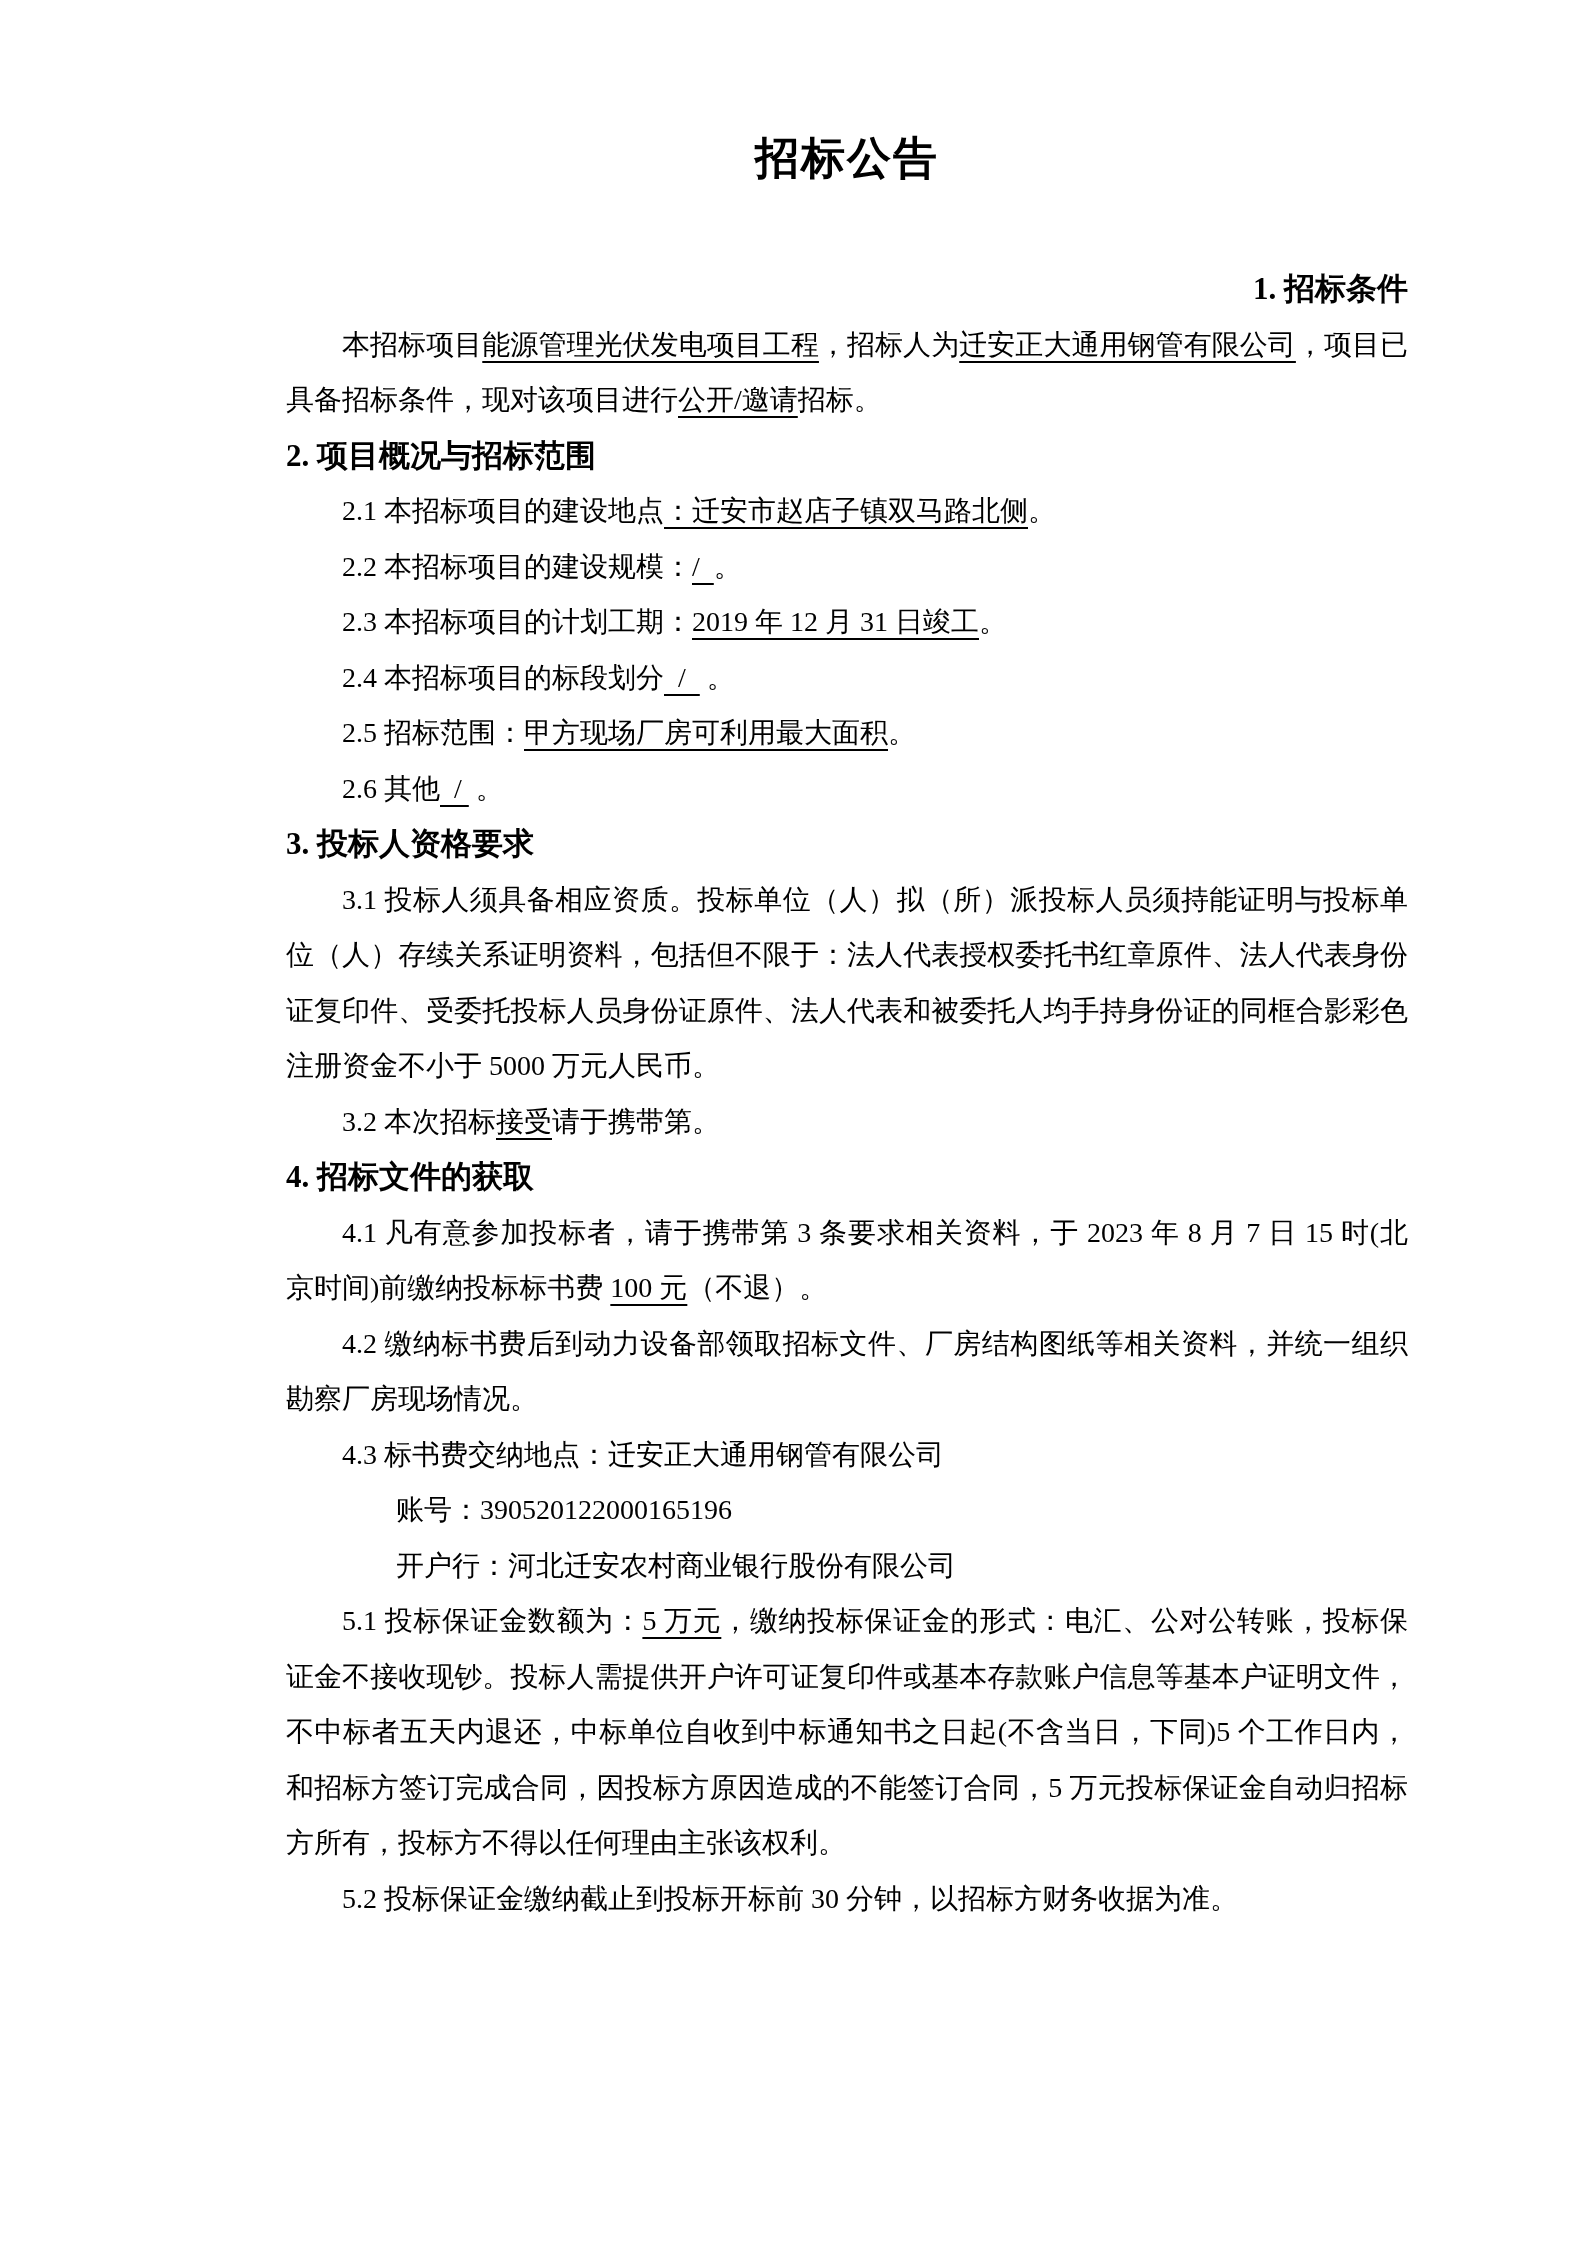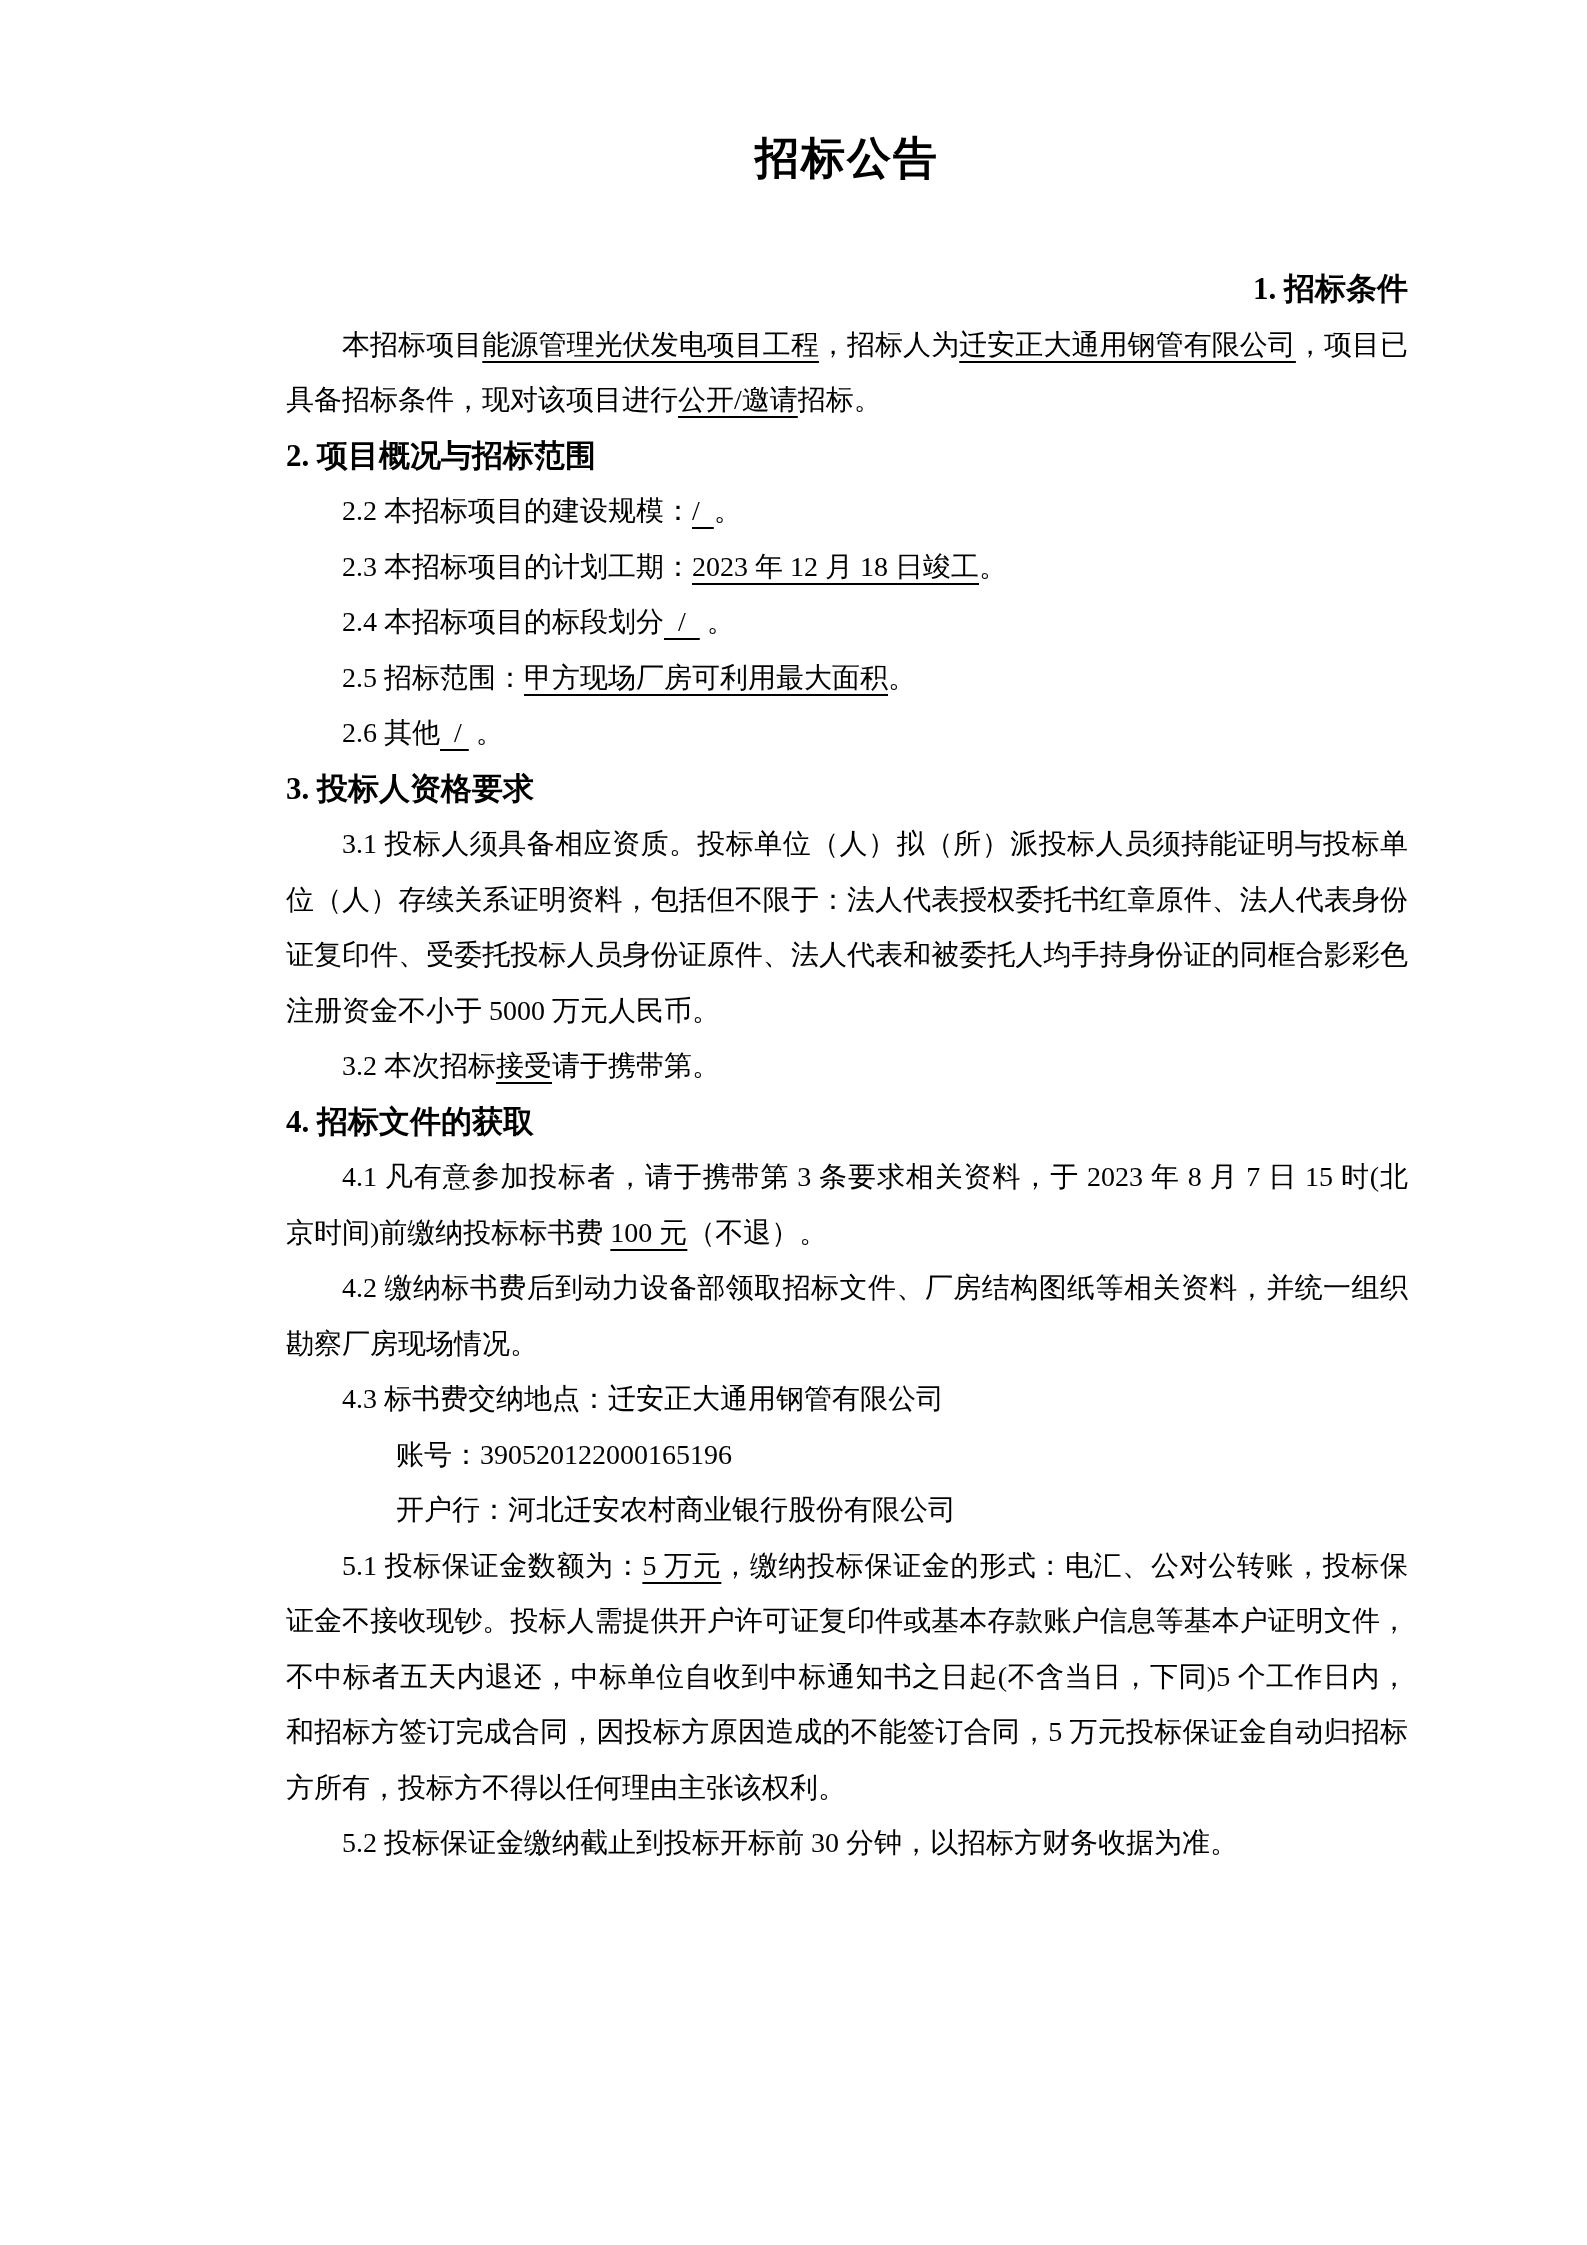--- a/index.html
+++ b/index.html
@@ -50,22 +50,23 @@
 <body>
 
 <div class="page">
   <div class="content">
     <div class="doc-title">招标公告</div>
     <div id="doc-lines">
         <div class="line heading" style="margin-top: 67px; text-align: right;"><span class="">1. 招标条件</span></div>
         <div class="line stretch" style="padding-left: 56px;"><span class="">本招标项目</span><span class="u">能源管理光伏发电项目工程</span><span class="">，招标人为</span><span class="u">迁安正大通用钢管有限公司</span><span class="">，项目已</span></div>
         <div class="line"><span class="">具备招标条件，现对该项目进行</span><span class="u">公开/邀请</span><span class="">招标。</span></div>
         <div class="line heading"><span class="">2. 项目概况与招标范围</span></div>
+        <div class="line" style="padding-left: 56px;"><span class="">2.1 本招标项目的建设地点</span><span class="u">：迁安市赵店子镇双马路北侧</span><span class="">。</span></div>
         <div class="line" style="padding-left: 56px;"><span class="">2.2 本招标项目的建设规模：</span><span class="u">/&nbsp;&nbsp;</span><span class="">。</span></div>
-        <div class="line" style="padding-left: 56px;"><span class="">2.3 本招标项目的计划工期：</span><span class="u">2023 年 12 月 18 日竣工</span><span class="">。</span></div>
+        <div class="line" style="padding-left: 56px;"><span class="">2.3 本招标项目的计划工期：</span><span class="u">2019 年 12 月 31 日竣工</span><span class="">。</span></div>
         <div class="line" style="padding-left: 56px;"><span class="">2.4 本招标项目的标段划分</span><span class="u">&nbsp;&nbsp;/&nbsp;&nbsp;</span><span class="">&nbsp;。</span></div>
         <div class="line" style="padding-left: 56px;"><span class="">2.5 招标范围：</span><span class="u">甲方现场厂房可利用最大面积</span><span class="">。</span></div>
         <div class="line" style="padding-left: 56px;"><span class="">2.6 其他</span><span class="u">&nbsp;&nbsp;/&nbsp;</span><span class="">&nbsp;。</span></div>
         <div class="line heading"><span class="">3. 投标人资格要求</span></div>
         <div class="line stretch" style="padding-left: 56px;"><span class="">3.1 投标人须具备相应资质。投标单位（人）拟（所）派投标人员须持能证明与投标单</span></div>
         <div class="line stretch"><span class="">位（人）存续关系证明资料，包括但不限于：法人代表授权委托书红章原件、法人代表身份</span></div>
         <div class="line stretch"><span class="">证复印件、受委托投标人员身份证原件、法人代表和被委托人均手持身份证的同框合影彩色</span></div>
         <div class="line"><span class="">注册资金不小于 5000 万元人民币。</span></div>
         <div class="line" style="padding-left: 56px;"><span class="">3.2 本次招标</span><span class="u">接受</span><span class="">请于携带第。</span></div>
         <div class="line heading"><span class="">4. 招标文件的获取</span></div>

